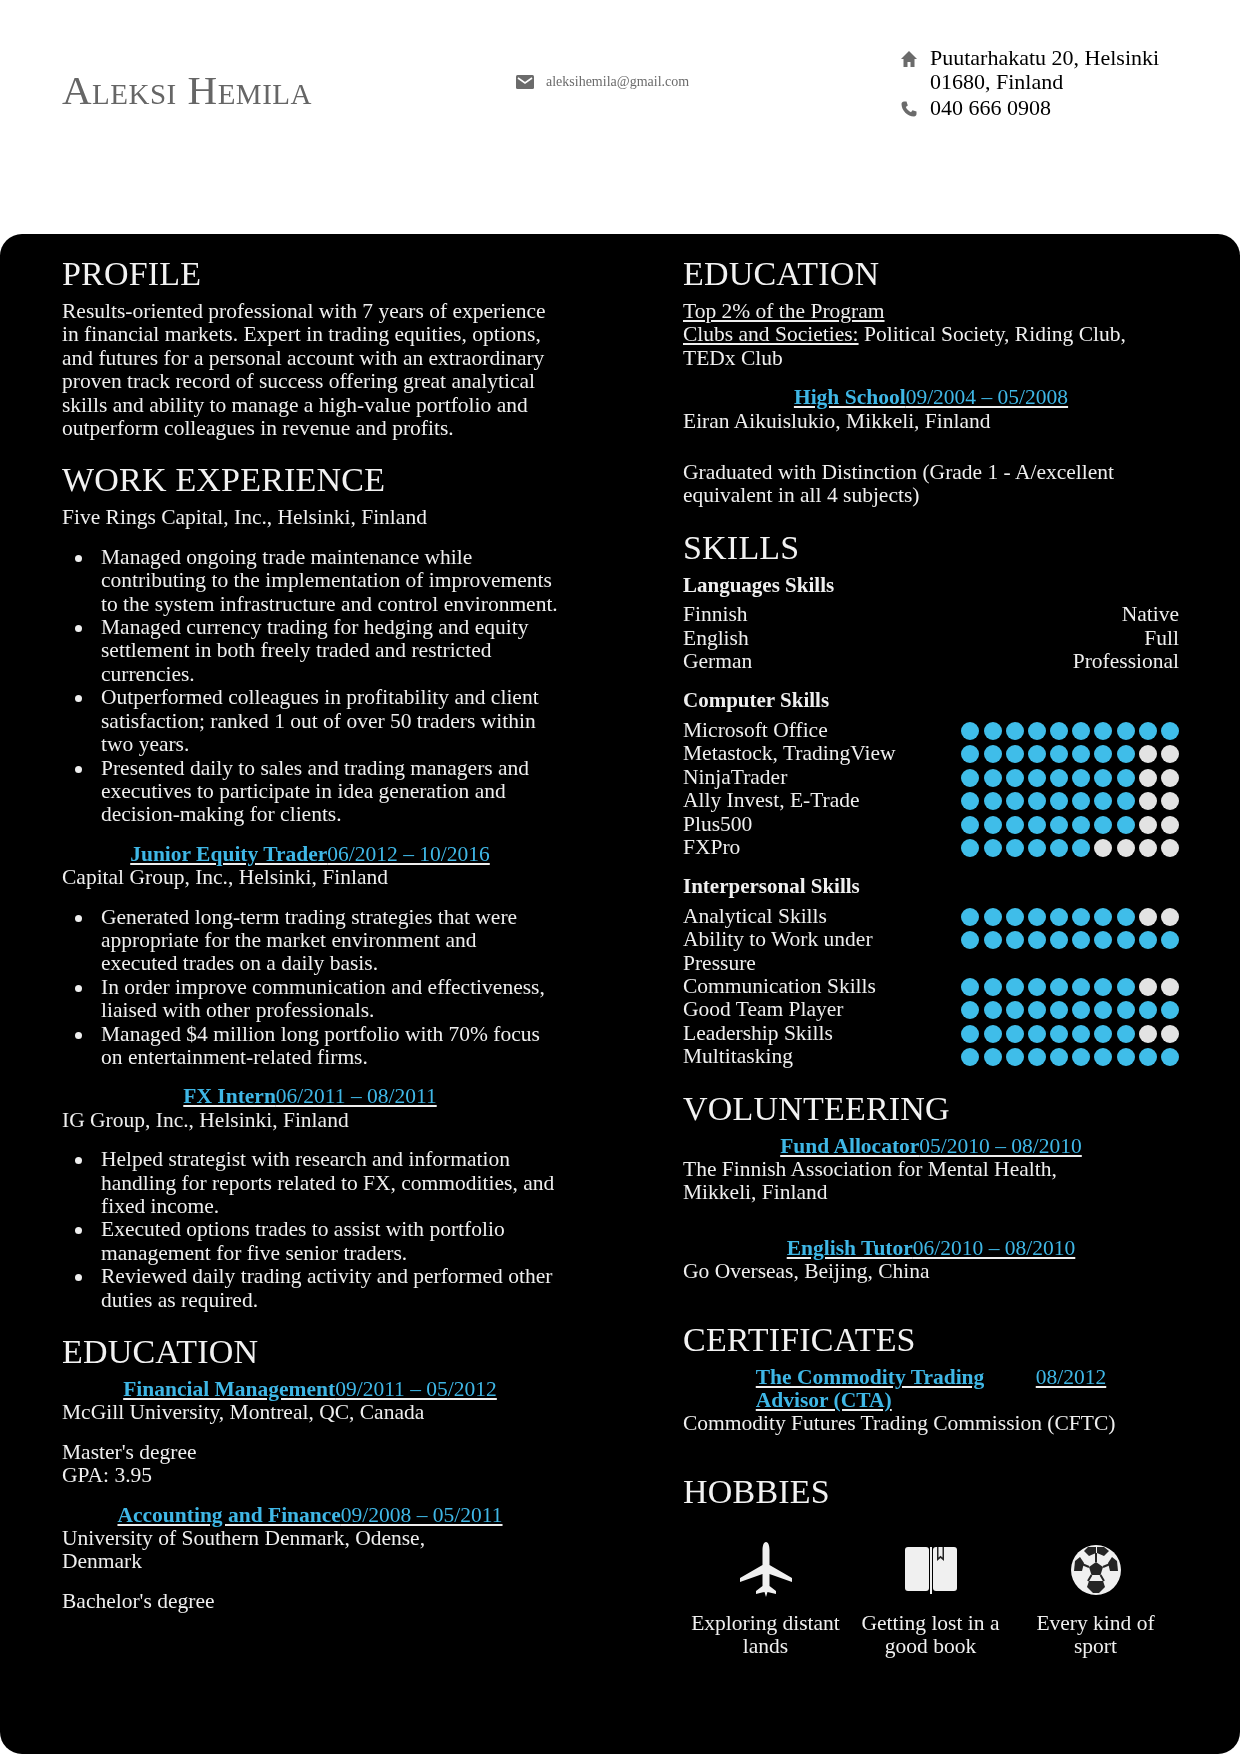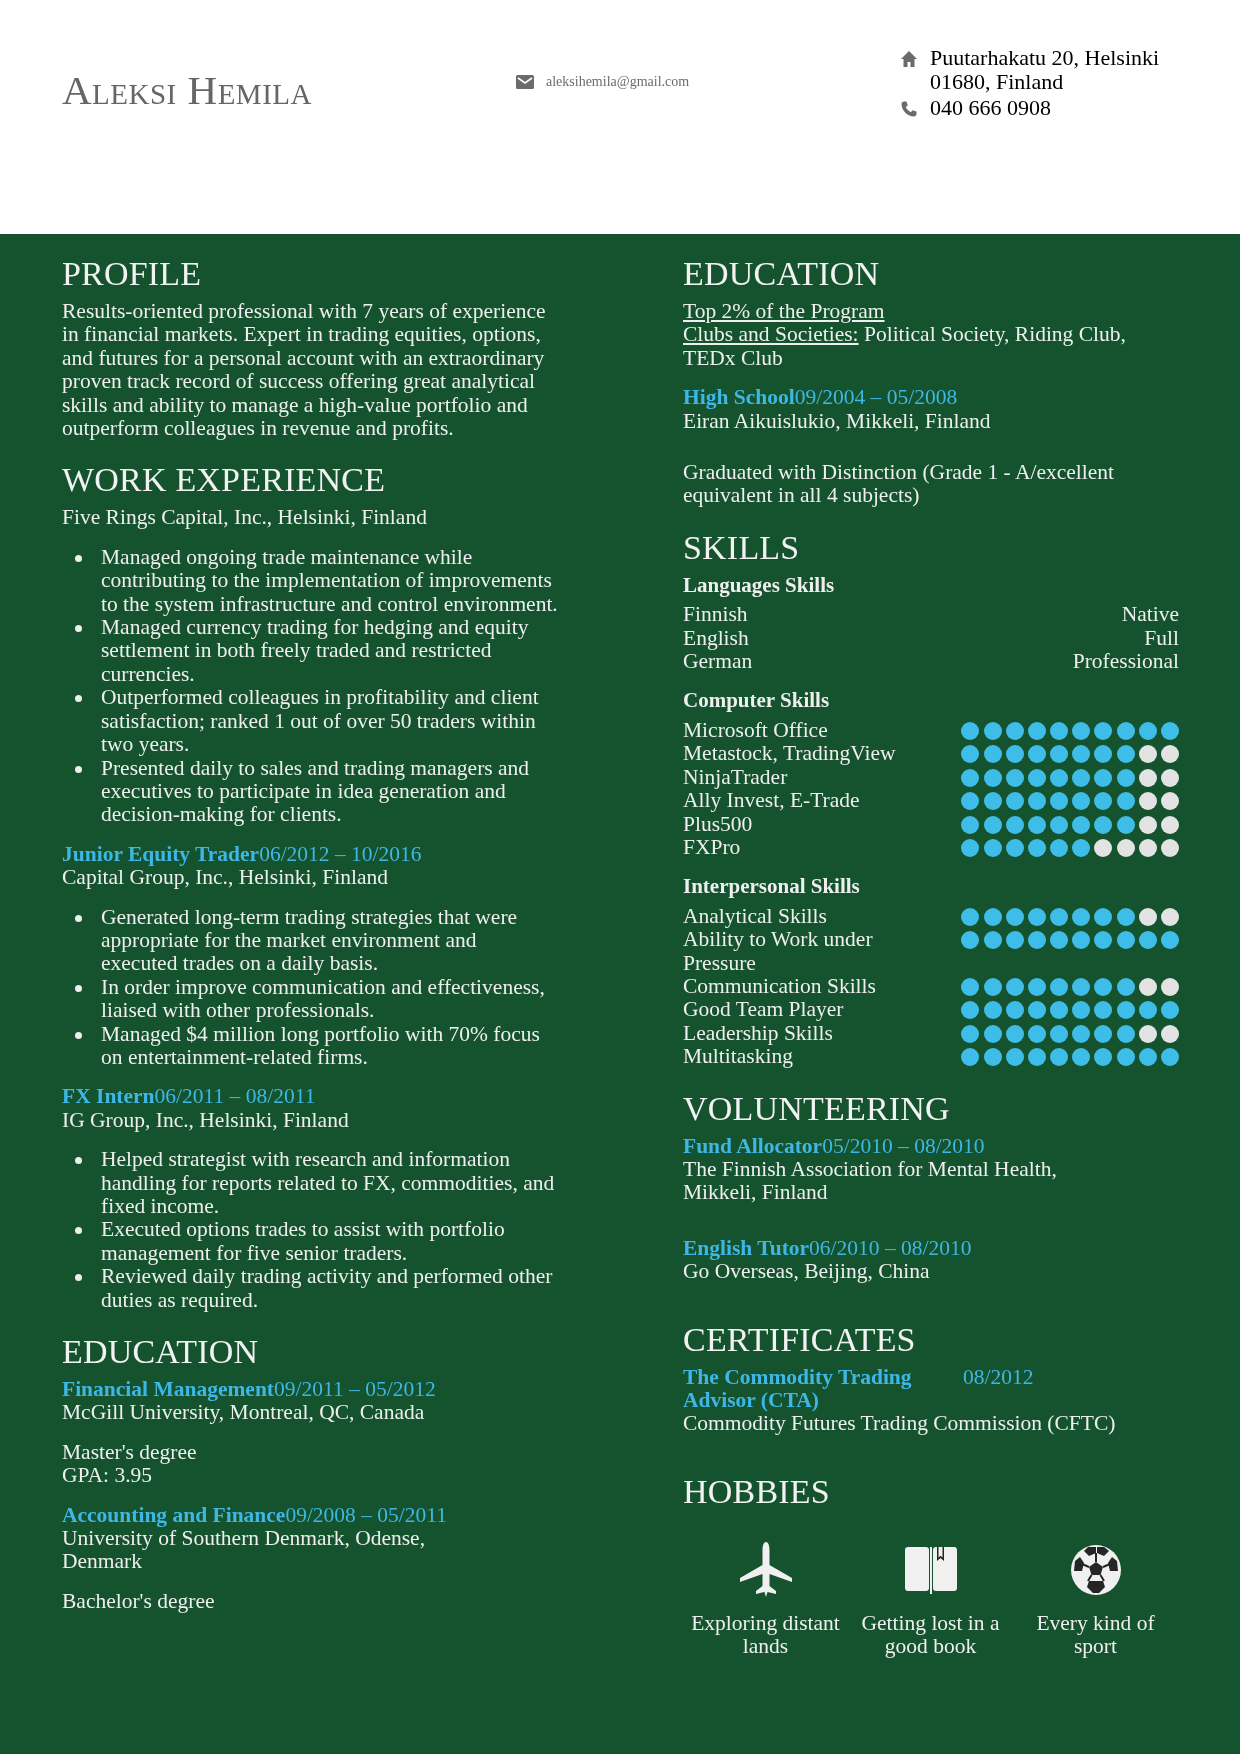--- a/index.html
+++ b/index.html
@@ -12,32 +12,32 @@
       font-family: "Liberation Serif", serif; font-size: 41px; color: #666666;
       font-variant: small-caps; letter-spacing: 0.5px; font-weight: normal; text-align: center;
     }
     .contact-email { position: absolute; left: 516px; top: 73px; display: flex; align-items: center; font-family: "Liberation Serif", serif; font-size: 14px; color: #6b6b6b; }
     .contact-block { position: absolute; left: 900px; top: 46px; font-family: "Liberation Serif", serif; font-size: 22px; color: #000000; line-height: 24px; }
     .contact-row { display: flex; align-items: flex-start; }
     .contact-row + .contact-row { margin-top: 2px; }
     .cicon { width: 18px; height: 18px; display: inline-block; margin-right: 12px; flex: none; }
     .contact-block .cicon { margin-top: 3px; }
 
-    .main { position: absolute; left: 0; top: 234px; width: 1240px; height: 1520px; background: #14532d; color: #efefef; }
+    .main { position: absolute; left: 0; top: 234px; width: 1240px; height: 1520px; background: #000000; color: #efefef; border-radius: 22px; }
     .col { position: absolute; top: 20px; width: 496px; }
     .col-left { left: 62px; }
     .col-right { left: 683px; }
 
     .section-title {
       font-family: "Liberation Serif", serif; font-weight: normal;
       font-size: 34px; color: #f2f2f2; line-height: 40px; letter-spacing: 0.2px;
       margin-bottom: 6px;
     }
     .text { font-family: "Liberation Serif", serif; font-size: 21.5px; line-height: 23.4px; color: #efefef; }
-    .entry-head { display: flex; justify-content: flex-start; align-items: baseline; }
+    .entry-head { display: flex; justify-content: center; align-items: baseline; text-decoration: underline; }
     .entry-title { font-family: "Liberation Serif", serif; font-weight: bold; font-size: 21.5px; color: #3fb7e6; line-height: 23.4px; }
     .entry-date { font-family: "Liberation Serif", serif; font-size: 21.5px; color: #3fb7e6; line-height: 23.4px; white-space: nowrap; }
     .bullets { list-style: none; margin: 16px 0 0 0; }
     .bullets li { position: relative; padding-left: 39px; font-family: "Liberation Serif", serif; font-size: 21.5px; line-height: 23.4px; color: #efefef; }
     .bullets li::before { content: ""; position: absolute; left: 13px; top: 9px; width: 7px; height: 7px; border-radius: 50%; background: #efefef; }
     .u { text-decoration: underline; }
 
     .sub-head { font-family: "Liberation Serif", serif; font-weight: bold; font-size: 21px; line-height: 23.4px; color: #efefef; }
     .lang-row { display: flex; justify-content: space-between; font-family: "Liberation Serif", serif; font-size: 21.5px; line-height: 23.4px; }
     .skill-row { display: flex; justify-content: space-between; align-items: flex-start; }

